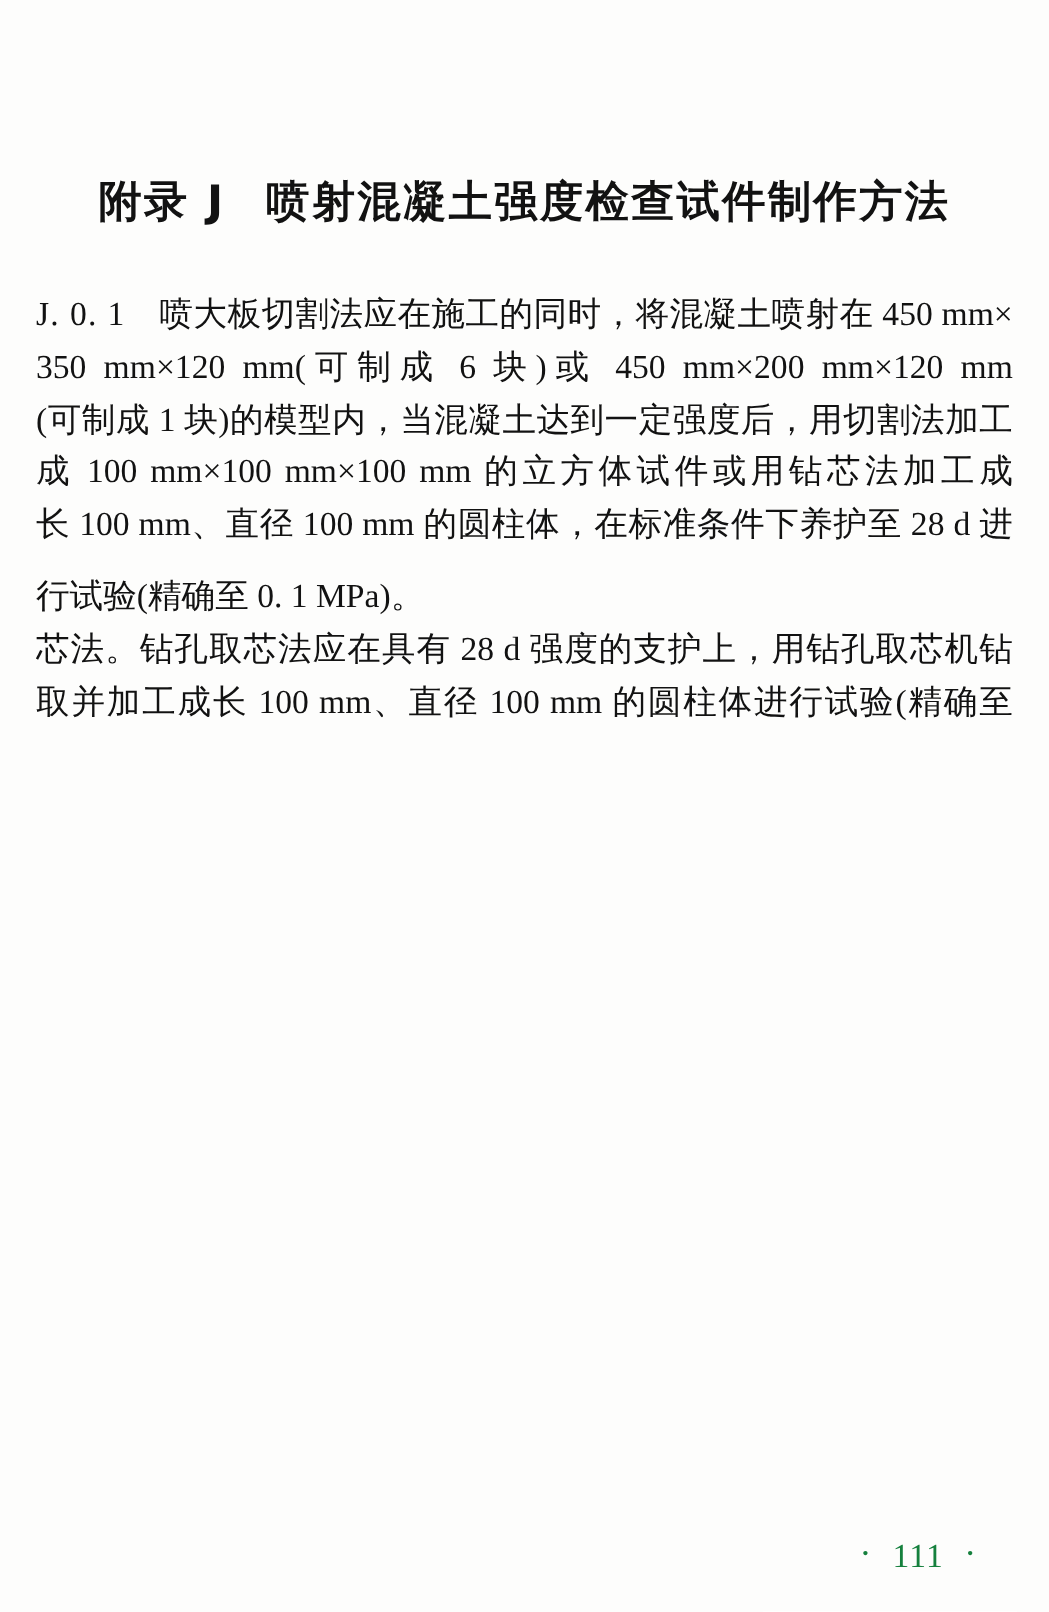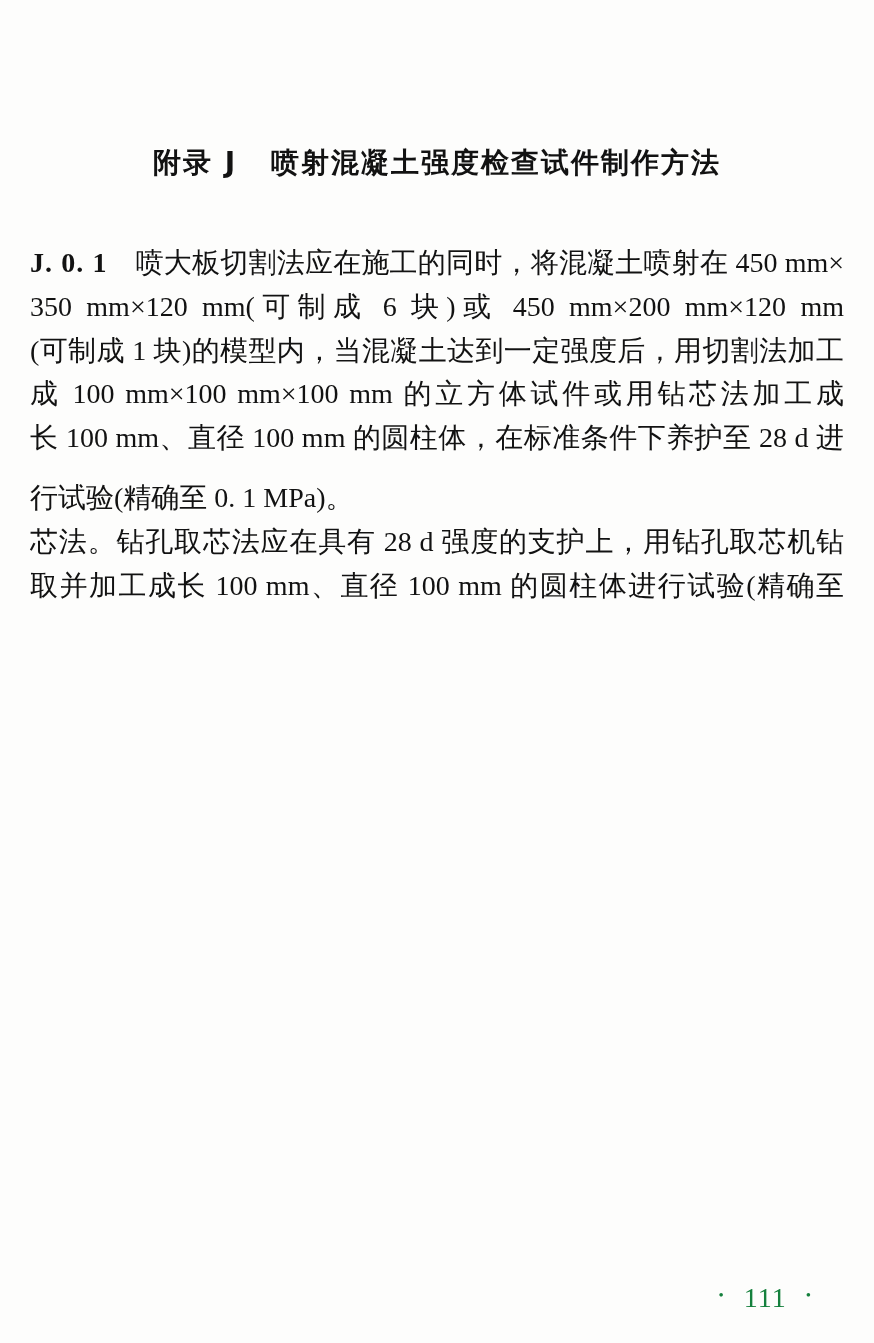--- a/index.html
+++ b/index.html
@@ -17,21 +17,21 @@
     overflow: hidden;
   }
   .doc-title {
     position: absolute;
     top: 144px;
     left: 0;
     width: 874px;
     text-align: center;
     font-family: "DejaVu Sans", "Liberation Sans", sans-serif;
     font-weight: bold;
-    font-size: 28px;
+    font-size: 36px;
     letter-spacing: 2px;
     white-space: nowrap;
   }
   .doc-title .title-gap {
     display: inline-block;
     width: 34px;
   }
   .doc-body {
     position: absolute;
     top: 241px;
@@ -50,21 +50,21 @@
     height: 43.8px;
     overflow: visible;
     white-space: nowrap;
   }
   .line.last {
     text-align: left;
     text-align-last: left;
     margin-top: 16px;
   }
   .clause-label {
-    font-weight: bold;
+    font-weight: normal;
     padding-right: 28px;
     letter-spacing: 1px;
   }
   .page-footer {
     position: absolute;
     top: 1282px;
     right: 62px;
     font-size: 28px;
     letter-spacing: 1px;
     color: #15803d;

